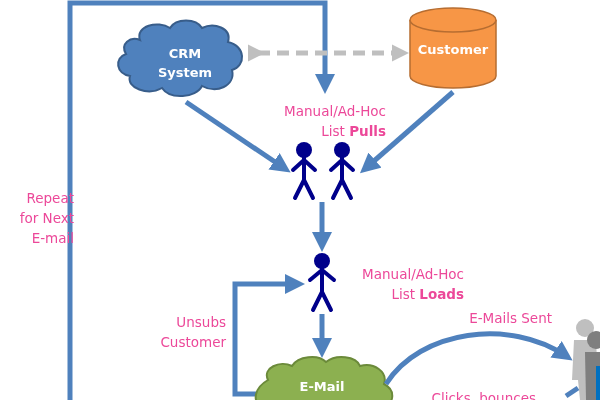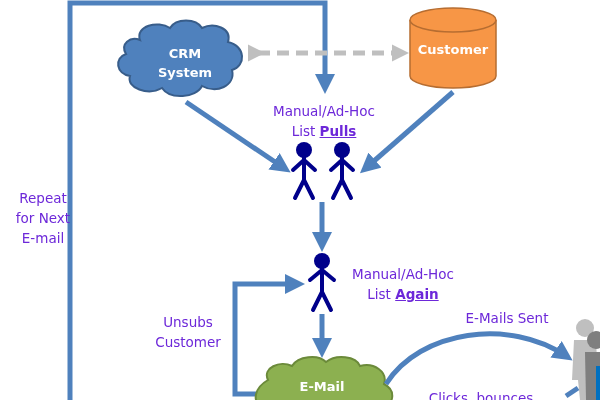--- a/index.html
+++ b/index.html
@@ -1,19 +1,19 @@
 <!DOCTYPE html>
 <html><head>
 <meta charset="utf-8">
 <style>
   html, body { margin: 0; padding: 0; background: #ffffff; }
   body { width: 600px; height: 400px; overflow: hidden; position: relative; font-family: "DejaVu Sans", sans-serif; }
   #canvas { position: absolute; left: 0; top: 0; width: 600px; height: 400px; }
-  .lbl { position: absolute; color: #6d28d9; font-size: 13.5px; line-height: 20px; text-align: center; white-space: nowrap; }
-  .lbl b { text-decoration: underline; font-weight: bold; }
+  .lbl { position: absolute; color: #ec4899; font-size: 13.5px; line-height: 20px; text-align: right; white-space: nowrap; }
+  .lbl b { font-weight: bold; }
   .node-txt { position: absolute; color: #ffffff; font-weight: bold; font-size: 13px; line-height: 19px; text-align: center; white-space: nowrap; }
 </style>
 </head>
 <body>
 
 <svg id="canvas" width="600" height="400" viewBox="0 0 600 400" xmlns="http://www.w3.org/2000/svg">
   <defs>
     <marker id="ah" viewBox="0 0 10 10" refX="6" refY="5" markerWidth="4" markerHeight="4" orient="auto">
       <path d="M0,0 L10,5 L0,10 z" fill="#4f81bd"></path>
     </marker>
@@ -98,21 +98,21 @@
   <span>E-Mail</span>
 </div>
 
 <div class="lbl" style="left:262px;top:101px;width:124px;">
   <div>Manual/Ad-Hoc</div>
   <div><span>List </span><b>Pulls</b></div>
 </div>
 
 <div class="lbl" style="left:342px;top:264px;width:122px;">
   <div>Manual/Ad-Hoc</div>
-  <div><span>List </span><b>Again</b></div>
+  <div><span>List </span><b>Loads</b></div>
 </div>
 
 <div class="lbl" style="left:12px;top:188px;width:62px;">
   <div>Repeat</div>
   <div>for Next</div>
   <div>E-mail</div>
 </div>
 
 <div class="lbl" style="left:150px;top:312px;width:76px;">
   <div>Unsubs</div>

